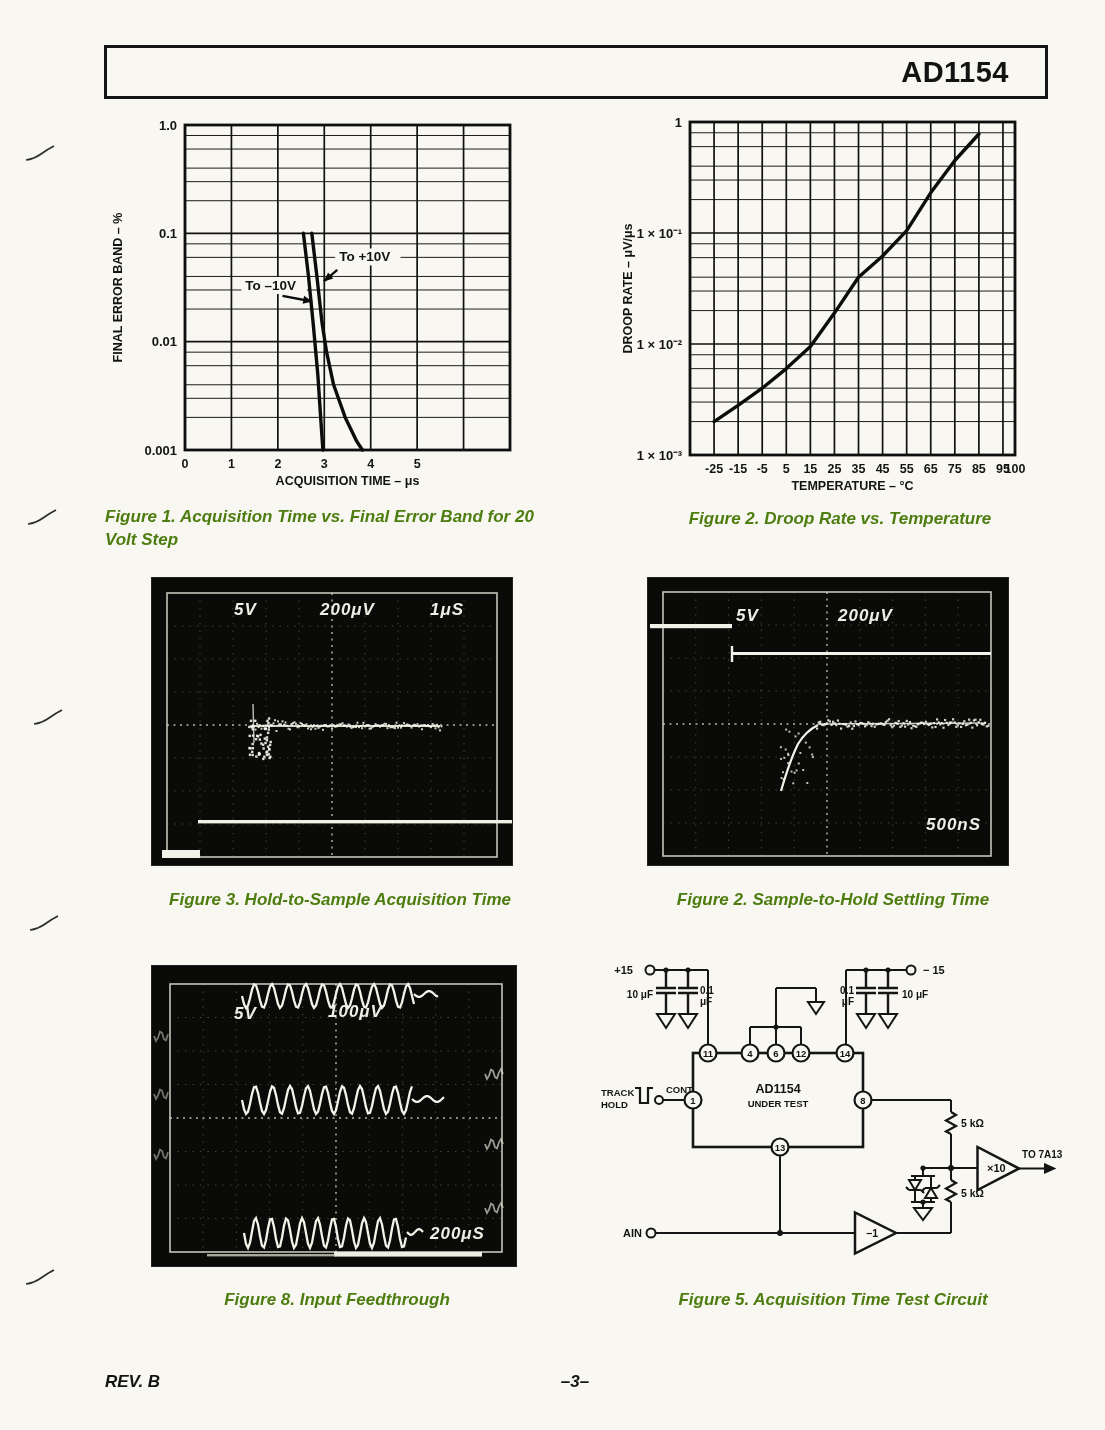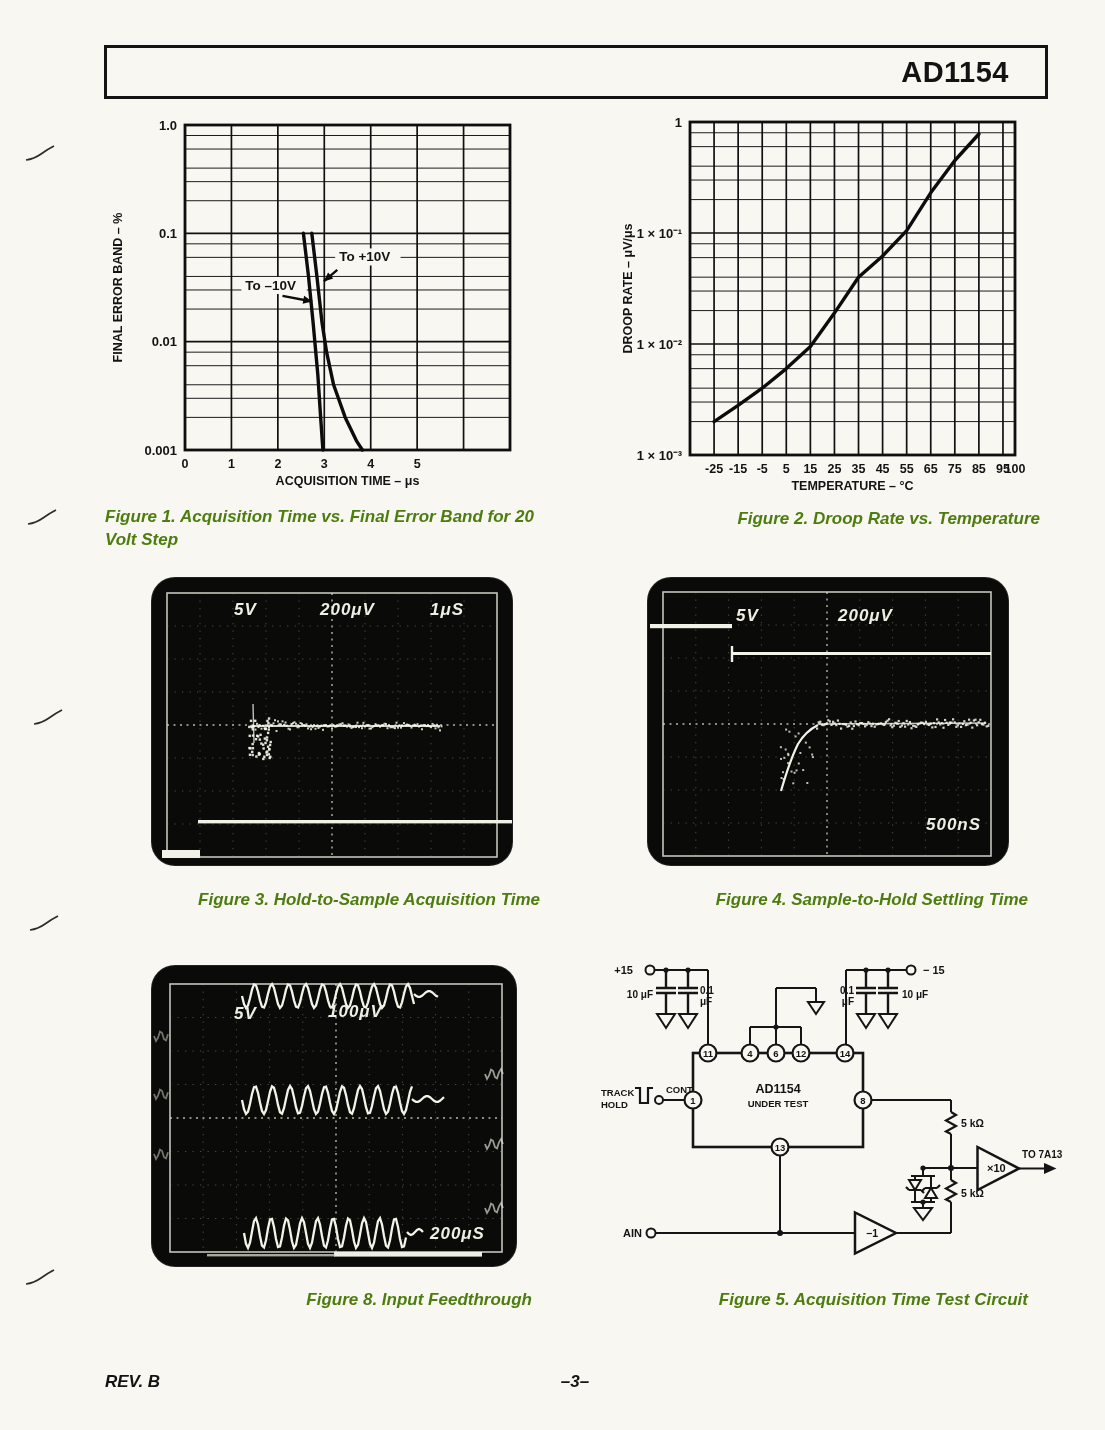--- a/index.html
+++ b/index.html
@@ -11,23 +11,23 @@
   }
   .abs{position:absolute;}
   .header-box{
     left:104px;top:45px;width:944px;height:54px;
     border:3px solid #141414;box-sizing:border-box;
     display:flex;align-items:center;justify-content:flex-end;
     padding-right:36px;
   }
   .part-number{font-weight:700;font-size:29px;letter-spacing:.5px;}
   .caption{font-style:italic;font-weight:700;font-size:17px;line-height:1.35;color:#4d7c0f;}
-  .cap-center{text-align:right;}
+  .cap-center{text-align:center;}
   svg text{font-family:"Liberation Sans",sans-serif;fill:#131313;}
-  .scope{background:#0a0a08;box-shadow:0 0 0 1px #222;border-radius:23px;}
+  .scope{background:#0a0a08;box-shadow:0 0 0 1px #222;}
   .scope-label{
     position:absolute;color:#eeeee4;font-style:italic;font-weight:700;
     font-size:17px;letter-spacing:1px;white-space:nowrap;
   }
   .footer-text{font-weight:700;font-size:17px;font-style:italic;}
 </style>
 </head>
 <body>
 
 <div class="abs header-box">
@@ -528,21 +528,21 @@
       <rect x="337.6000000000008" y="147.28743815422058" width="2.2" height="2.2" fill="#f4f4ea" opacity="0.85"></rect>
       <rect x="339.20000000000084" y="146.75030779838562" width="2.2" height="2.2" fill="#f4f4ea" opacity="0.85"></rect>
       <line x1="170" y1="146" x2="338" y2="145" stroke="#f6f6ec" stroke-width="1.6" opacity="0.8"></line>
     </svg>
   <div class="scope-label" style="left:88px;top:28px">5V</div>
   <div class="scope-label" style="left:190px;top:28px">200μV</div>
   <div class="scope-label" style="left:278px;top:237px">500nS</div>
 </div>
 
 <div class="abs caption cap-center" style="left:140px;top:889px;width:400px">Figure 3. Hold-to-Sample Acquisition Time</div>
-<div class="abs caption cap-center" style="left:638px;top:889px;width:390px">Figure 4. Sample-to-Hold Settling Time</div>
+<div class="abs caption cap-center" style="left:638px;top:889px;width:390px">Figure 2. Sample-to-Hold Settling Time</div>
 
 <div class="abs scope" style="left:152px;top:966px;width:364px;height:300px">
   <svg id="scope5svg" width="364" height="300">
       <rect x="18" y="18" width="332" height="268" fill="none" stroke="#d9d9cd" stroke-width="1.6" opacity="0.9"></rect>
       <line x1="51.2" y1="18" x2="51.2" y2="286" stroke="#a8a89c" stroke-width="1" stroke-dasharray="1.3 6.2" opacity="0.4"></line>
       <line x1="84.4" y1="18" x2="84.4" y2="286" stroke="#a8a89c" stroke-width="1" stroke-dasharray="1.3 6.2" opacity="0.4"></line>
       <line x1="117.6" y1="18" x2="117.6" y2="286" stroke="#a8a89c" stroke-width="1" stroke-dasharray="1.3 6.2" opacity="0.4"></line>
       <line x1="150.8" y1="18" x2="150.8" y2="286" stroke="#a8a89c" stroke-width="1" stroke-dasharray="1.3 6.2" opacity="0.4"></line>
       <line x1="184" y1="18" x2="184" y2="286" stroke="#d5d5c8" stroke-width="1.4" stroke-dasharray="2 4.5" opacity="0.85"></line>
       <line x1="217.2" y1="18" x2="217.2" y2="286" stroke="#a8a89c" stroke-width="1" stroke-dasharray="1.3 6.2" opacity="0.4"></line>

